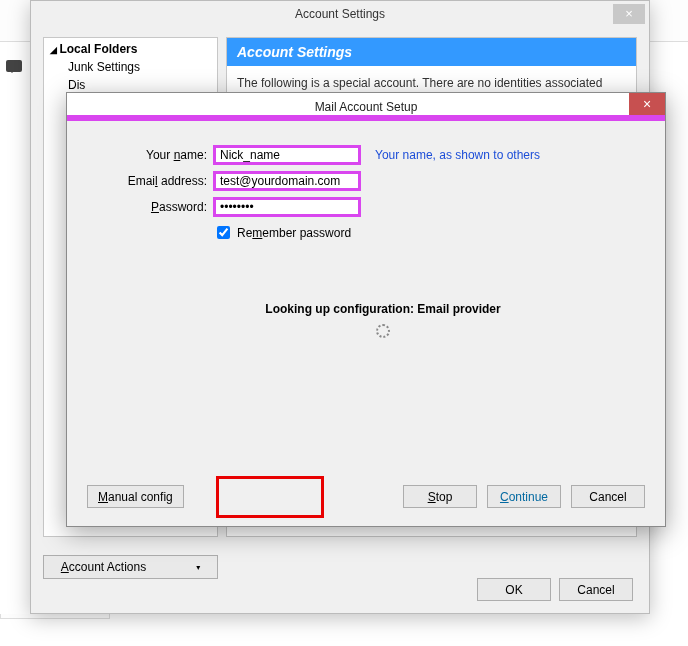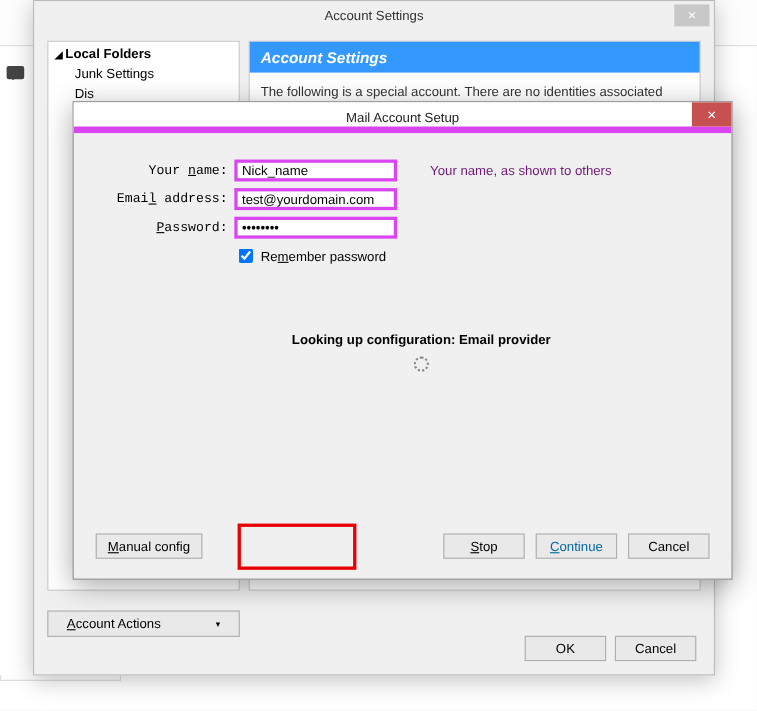--- a/index.html
+++ b/index.html
@@ -43,23 +43,23 @@
   
   .dialog {
     position:absolute; left:66px; top:92px; width:600px; height:435px;
     background:#f0f0f0; border:1px solid #8a8a8a;
     box-shadow:0 6px 24px rgba(0,0,0,.35);
   }
   .dlg-title { text-align:center; height:28px; line-height:28px; font-size:12px; color:#222; position:relative; background:#fff; border-bottom:6px solid #d946ef;}
   .dlg-close { position:absolute; right:0; top:0; width:36px; height:22px; background:#c75050; color:#fff; text-align:center; line-height:22px; font-size:14px; cursor:pointer;}
   .dlg-body { padding:24px 28px 4px 28px;}
   .form-row { display:flex; align-items:center; margin-bottom:6px; gap:6px;}
-  .form-label { width:112px; text-align:right;font-family:Liberation Mono, monospace; }
+  .form-label { width:112px; text-align:right; }
   .form-input { width:148px; height:20px; border:3px solid #d946ef; background:#fff; padding:0 4px; font-size:12px; font-family:inherit;}
-  .hint { color:#701a75; margin-left:24px;}
+  .hint { color:#1d4ed8; margin-left:8px;}
   .chk-row { margin-left:118px; display:flex; align-items:center; gap:4px; margin-top:2px;}
   .status { margin:60px 0 0 34px; font-weight:bold; font-size:12px; display:flex; align-items:center; gap:8px;flex-direction:column;}
   .spinner { width:14px; height:14px; border:2px dotted #888; border-radius:50%; animation:spin 1.2s linear infinite;}
   @keyframes spin { to { transform:rotate(360deg);} }
   .dlg-footer { position:absolute; left:20px; right:20px; bottom:18px; display:flex; gap:10px; align-items:center;}
   .spacer { flex:1;}
   .highlight { position:absolute; border:3px solid #e80000; pointer-events:none;}
   .und { text-decoration:underline; text-decoration-skip-ink:none;}
 </style>
 </head>

